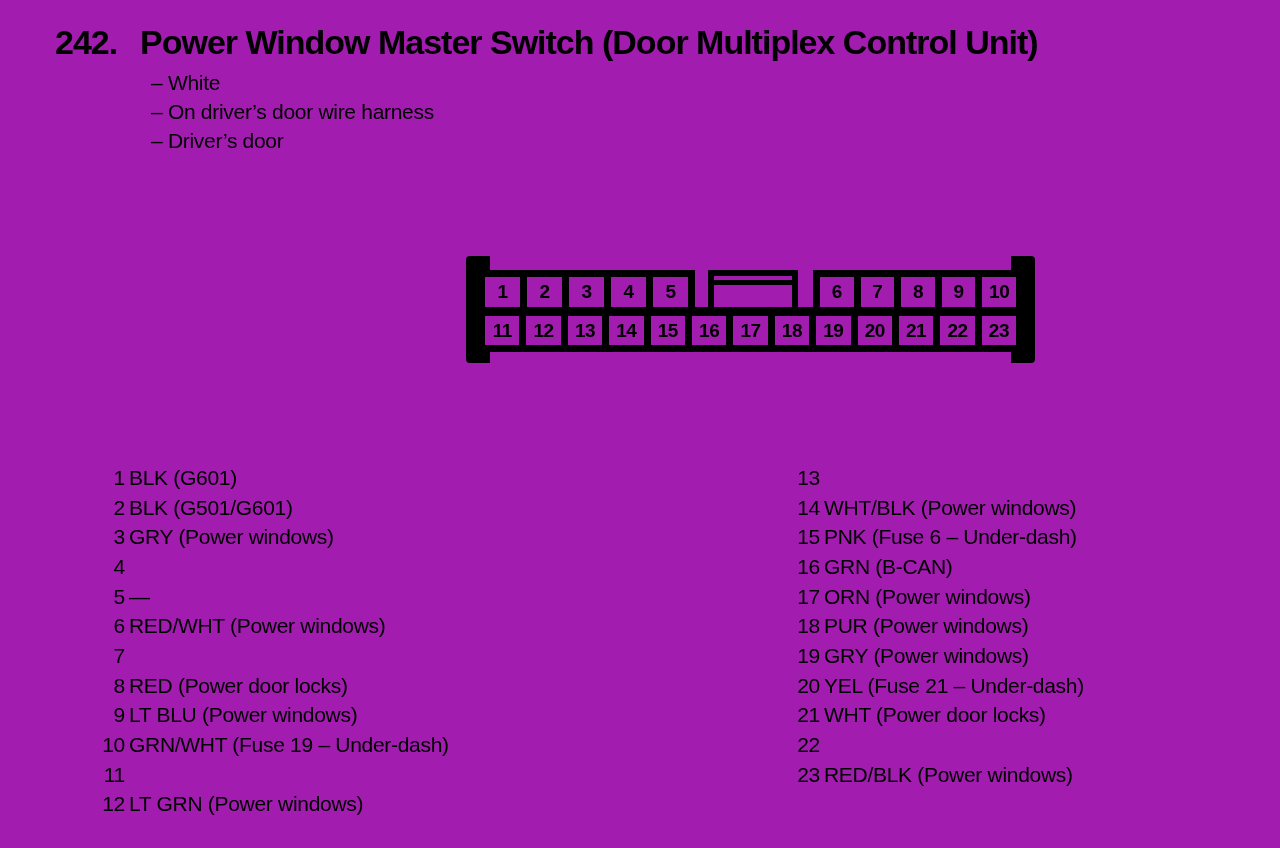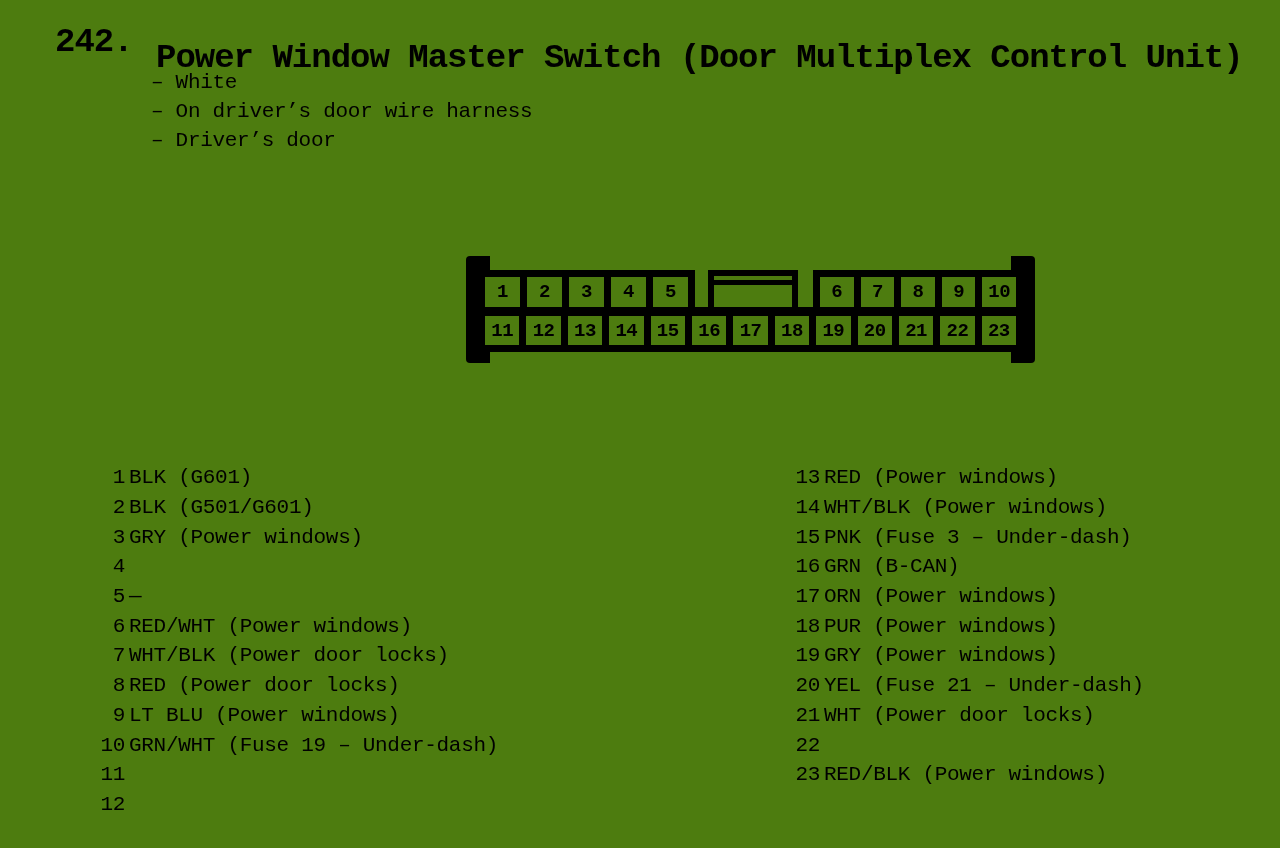--- a/index.html
+++ b/index.html
@@ -1,22 +1,22 @@
 <!DOCTYPE html>
 <html><head>
 <meta charset="utf-8">
 <style>
   html,body{margin:0;padding:0;background:#ffffff;}
-  .page{position:relative;width:1280px;height:848px;background:#4d7c0f;color:#000;
-        font-family:Liberation Mono, monospace;overflow:hidden;}
+  .page{position:relative;width:1280px;height:848px;background:#a21caf;color:#000;
+        font-family:Liberation Sans, sans-serif;overflow:hidden;}
 
   
   .section-number{position:absolute;left:55px;top:23px;font-size:34px;font-weight:bold;
                   letter-spacing:-1px;white-space:nowrap;}
-  .section-title{position:absolute;left:140px;top:23px;margin:16px;font-size:34px;font-weight:bold;
+  .section-title{position:absolute;left:140px;top:23px;margin:0;font-size:34px;font-weight:bold;
                  letter-spacing:-1px;white-space:nowrap;}
   .notes{position:absolute;left:143px;top:68px;font-size:21px;letter-spacing:-0.3px;margin-left:8px;}
   .note-line{height:29px;display:flex;align-items:center;white-space:nowrap;}
 
   
   .connector{position:absolute;left:466px;top:256px;width:569px;height:107px;}
   .fl-bar{position:absolute;top:0;width:12px;height:107px;background:#000;}
   .fl-bar.left{left:0;border-radius:4px 0 0 4px;}
   .fl-bar.right{right:0;border-radius:0 4px 4px 0;}
   .fl-hook{position:absolute;width:12px;height:16px;background:#000;}
@@ -130,53 +130,52 @@
       <div class="pin-row">
         <span class="pin-num">5</span>
         <span class="pin-desc">—</span>
       </div>
       <div class="pin-row">
         <span class="pin-num">6</span>
         <span class="pin-desc">RED/WHT (Power windows)</span>
       </div>
       <div class="pin-row">
         <span class="pin-num">7</span>
-        <span class="pin-desc">WHT/BLK (Power door locks)</span>
       </div>
       <div class="pin-row">
         <span class="pin-num">8</span>
         <span class="pin-desc">RED (Power door locks)</span>
       </div>
       <div class="pin-row">
         <span class="pin-num">9</span>
         <span class="pin-desc">LT BLU (Power windows)</span>
       </div>
       <div class="pin-row">
         <span class="pin-num">10</span>
         <span class="pin-desc">GRN/WHT (Fuse 19 – Under-dash)</span>
       </div>
       <div class="pin-row">
         <span class="pin-num">11</span>
       </div>
       <div class="pin-row">
         <span class="pin-num">12</span>
+        <span class="pin-desc">LT GRN (Power windows)</span>
       </div>
     </div>
   <div class="pin-col right" id="pin-col-right">
       <div class="pin-row">
         <span class="pin-num">13</span>
-        <span class="pin-desc">RED (Power windows)</span>
       </div>
       <div class="pin-row">
         <span class="pin-num">14</span>
         <span class="pin-desc">WHT/BLK (Power windows)</span>
       </div>
       <div class="pin-row">
         <span class="pin-num">15</span>
-        <span class="pin-desc">PNK (Fuse 3 – Under-dash)</span>
+        <span class="pin-desc">PNK (Fuse 6 – Under-dash)</span>
       </div>
       <div class="pin-row">
         <span class="pin-num">16</span>
         <span class="pin-desc">GRN (B-CAN)</span>
       </div>
       <div class="pin-row">
         <span class="pin-num">17</span>
         <span class="pin-desc">ORN (Power windows)</span>
       </div>
       <div class="pin-row">

